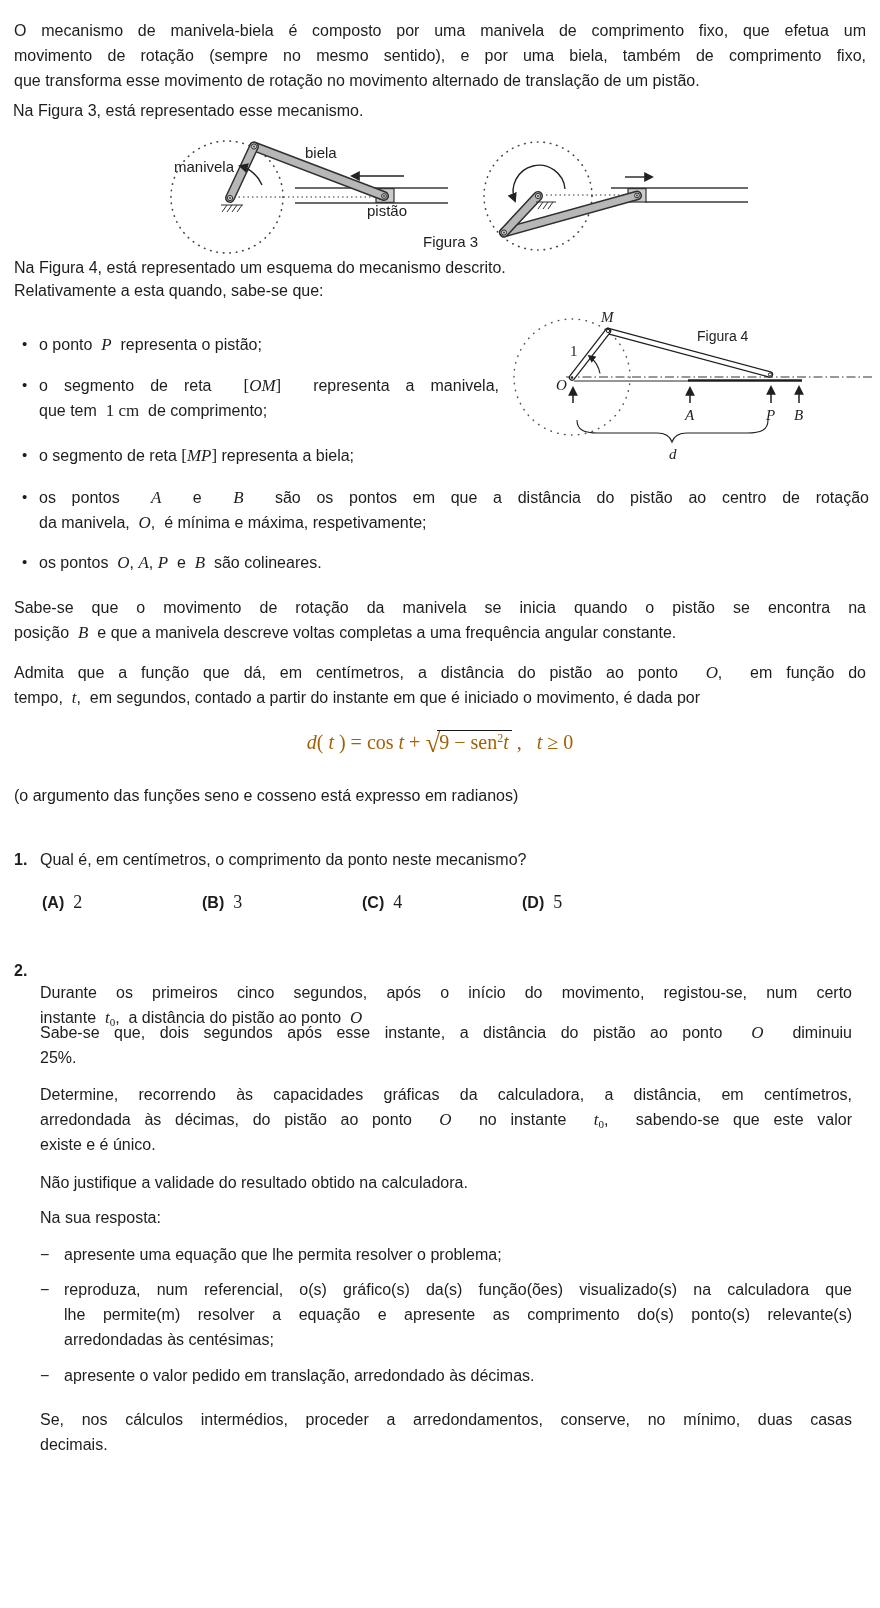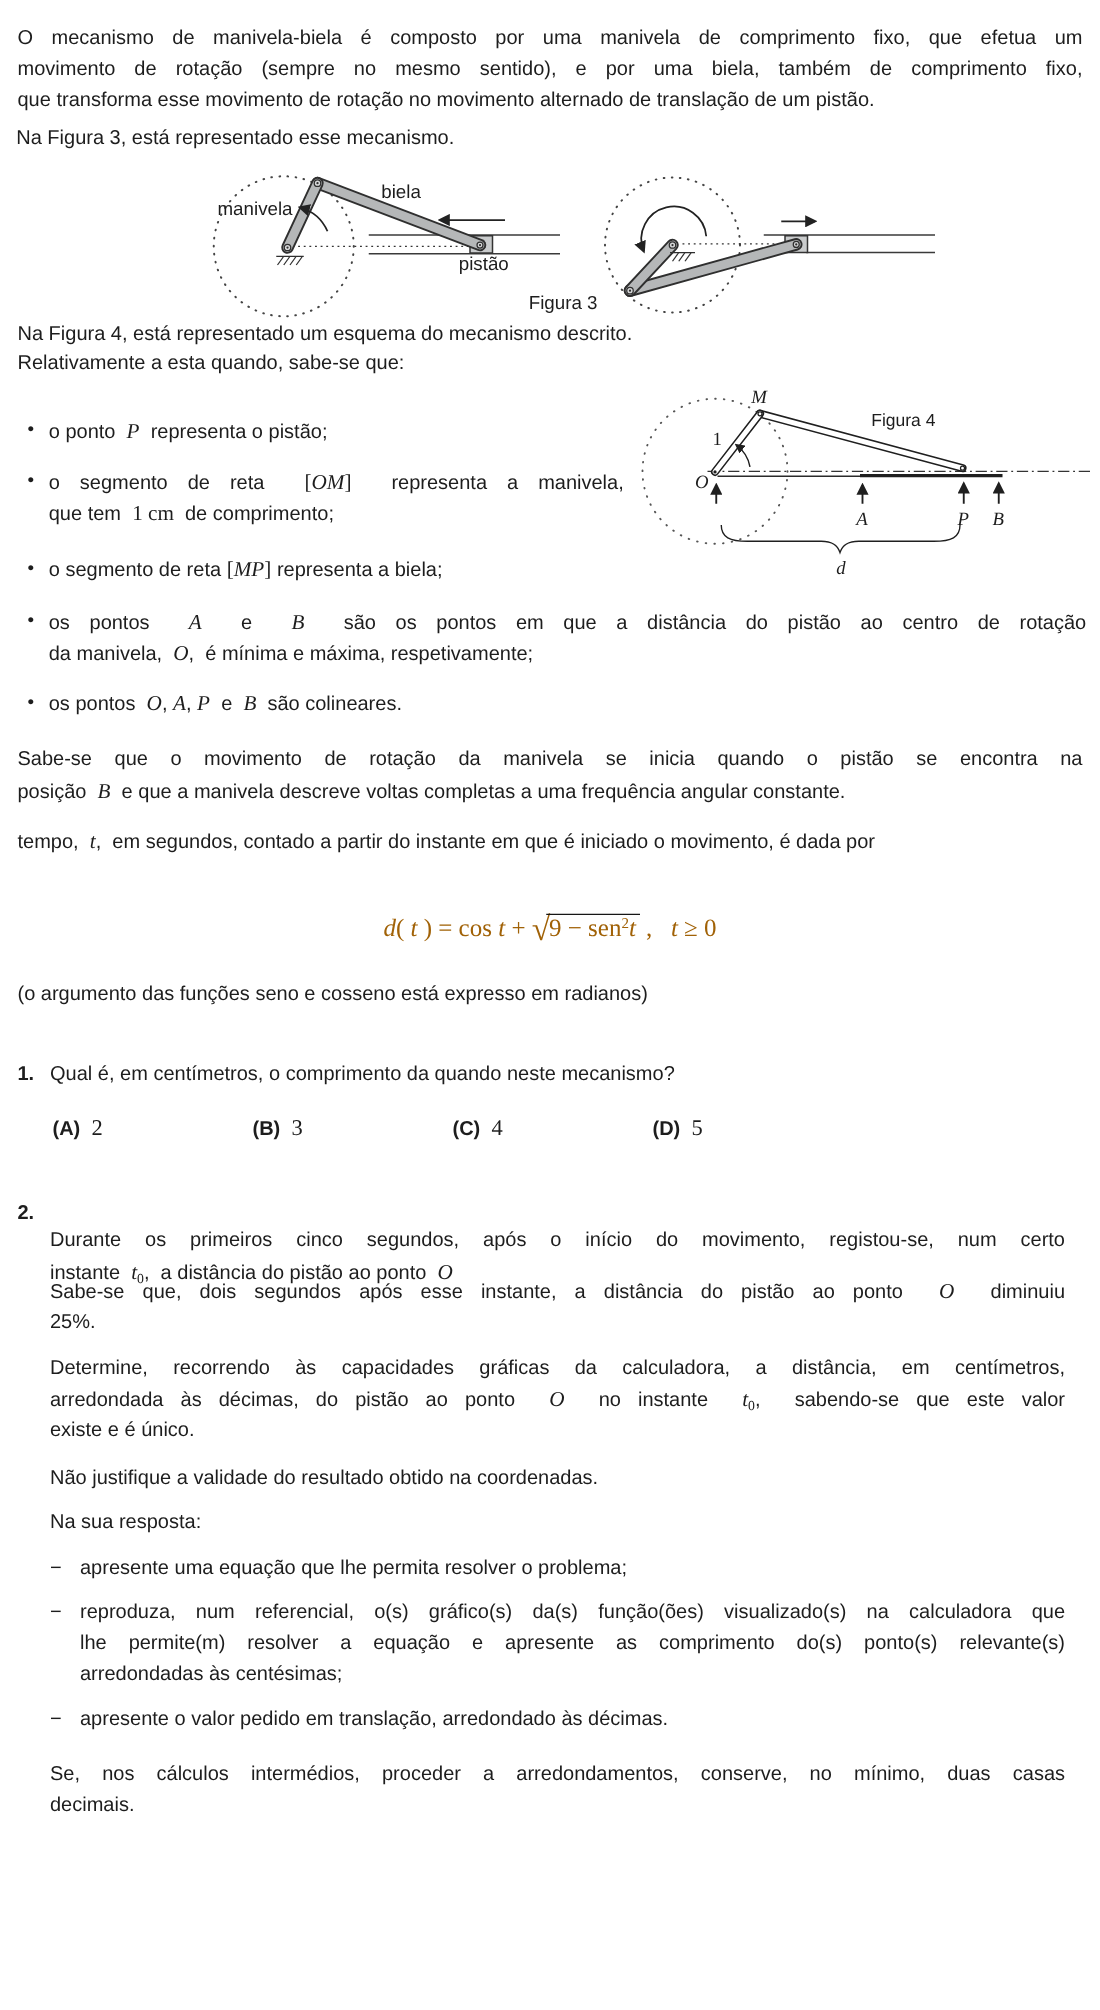--- a/index.html
+++ b/index.html
@@ -199,29 +199,30 @@
     <div>
         <div class="line"><span>os pontos &nbsp;</span><span class="m">O</span><span>, </span><span class="m">A</span><span>, </span><span class="m">P</span><span>&nbsp; e &nbsp;</span><span class="m">B</span><span>&nbsp; são colineares.</span></div>
       </div>
   </div>
 
   <div class="t wrapcol" style="top:595px;left:14px;width:852px;">
       <div class="line fill"><span>Sabe-se que o movimento de rotação da manivela se inicia quando o pistão se encontra na</span></div>
       <div class="line"><span>posição &nbsp;</span><span class="m">B</span><span>&nbsp; e que a manivela descreve voltas completas a uma frequência angular constante.</span></div>
     </div>
   <div class="t wrapcol" style="top:660px;left:14px;width:852px;">
+      <div class="line fill"><span>Admita que a função que dá, em centímetros, a distância do pistão ao ponto &nbsp;</span><span class="m">O</span><span>,&nbsp; em função do</span></div>
       <div class="line"><span>tempo, &nbsp;</span><span class="m">t</span><span>,&nbsp; em segundos, contado a partir do instante em que é iniciado o movimento, é dada por</span></div>
     </div>
 
   <div class="formula" style="top:728px;"><span class="m">d</span><span class="mr">( </span><span class="m">t</span><span class="mr"> ) = cos </span><span class="m">t</span><span class="mr"> + </span><span class="rt">√</span><span class="rad"><span class="mr">9 − sen</span><span class="sup">2</span><span class="m">t</span></span><span class="mr"> ,&nbsp;&nbsp; </span><span class="m">t</span><span class="mr"> ≥ 0</span></div>
 
   <div class="t" style="top:783px;left:14px;">(o argumento das funções seno e cosseno está expresso em radianos)</div>
 
   <span class="qnum" style="top:847px;left:14px;">1.</span>
-  <div class="t" style="top:847px;left:40px;">Qual é, em centímetros, o comprimento da quando neste mecanismo?</div>
+  <div class="t" style="top:847px;left:40px;">Qual é, em centímetros, o comprimento da ponto neste mecanismo?</div>
 
   <div>
     <span class="opt" style="top:892px;left:42px;">
       <span class="ol">(A)</span><span class="ov">2</span>
     </span>
     <span class="opt" style="top:892px;left:202px;">
       <span class="ol">(B)</span><span class="ov">3</span>
     </span>
     <span class="opt" style="top:892px;left:362px;">
       <span class="ol">(C)</span><span class="ov">4</span>
@@ -238,21 +239,21 @@
     </div>
   <div class="t wrapcol" style="top:1020px;left:40px;width:812px;">
       <div class="line fill"><span>Sabe-se que, dois segundos após esse instante, a distância do pistão ao ponto &nbsp;</span><span class="m">O</span><span>&nbsp; diminuiu</span></div>
       <div class="line"><span>25%.</span></div>
     </div>
   <div class="t wrapcol" style="top:1082px;left:40px;width:812px;">
       <div class="line fill"><span>Determine, recorrendo às capacidades gráficas da calculadora, a distância, em centímetros,</span></div>
       <div class="line fill"><span>arredondada às décimas, do pistão ao ponto &nbsp;</span><span class="m">O</span><span>&nbsp; no instante &nbsp;</span><span class="m">t</span><span class="sb">0</span><span>,&nbsp; sabendo-se que este valor</span></div>
       <div class="line"><span>existe e é único.</span></div>
     </div>
-  <div class="t" style="top:1170px;left:40px;">Não justifique a validade do resultado obtido na coordenadas.</div>
+  <div class="t" style="top:1170px;left:40px;">Não justifique a validade do resultado obtido na calculadora.</div>
   <div class="t" style="top:1205px;left:40px;">Na sua resposta:</div>
 
   <div class="dash-item wrapcol" style="top:1242px;left:40px;width:812px;">
     <span class="dash">−</span>
     <div>
         <div class="line"><span>apresente uma equação que lhe permita resolver o problema;</span></div>
       </div>
   </div>
   <div class="dash-item wrapcol" style="top:1277px;left:40px;width:812px;">
     <span class="dash">−</span>

